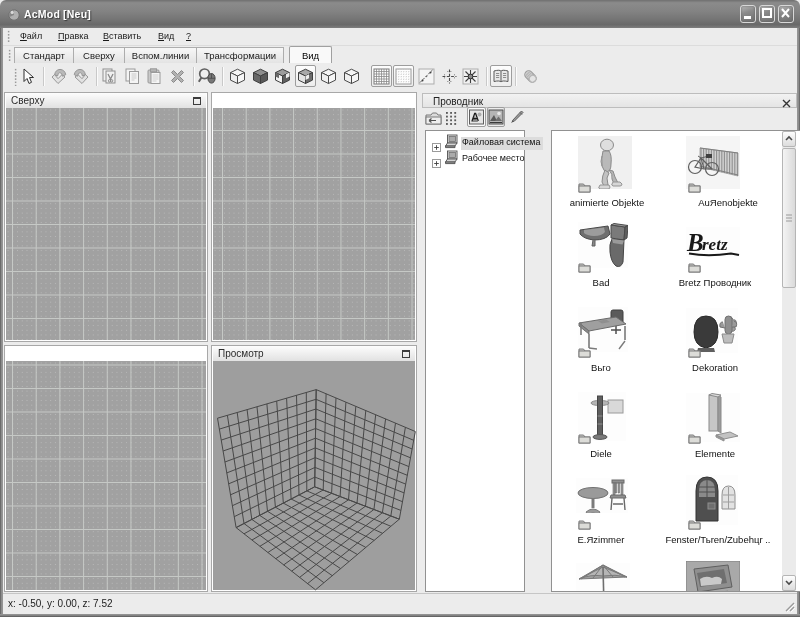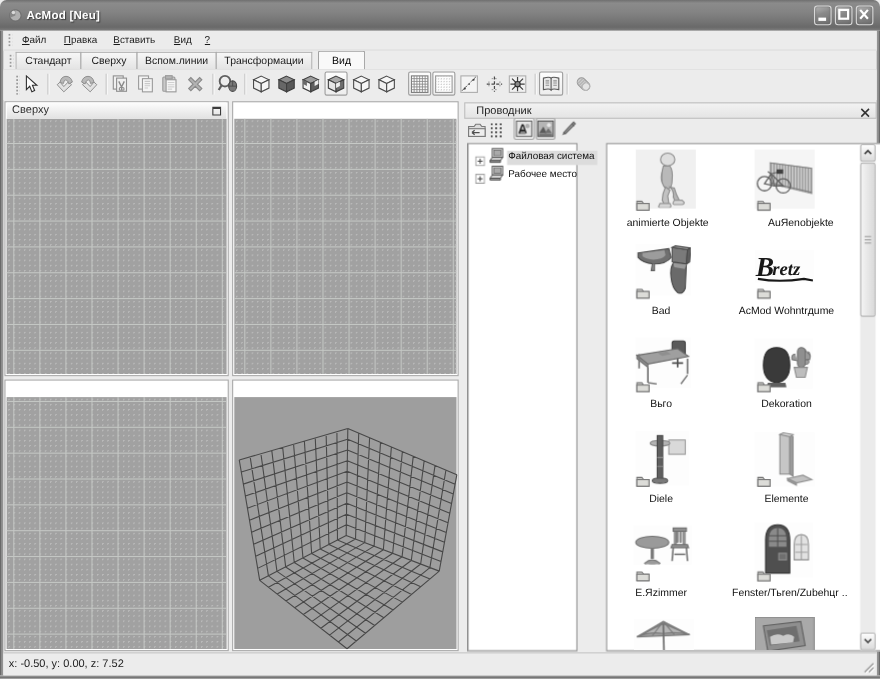--- a/index.html
+++ b/index.html
@@ -209,20 +209,21 @@
  <div class="vphead">Сверху<span class="vpbox"></span></div>
  <div class="vpbody" style="background-color:#a1a1a1;background-position:7px 22px,0 22px,1.6px 1.5px;"></div>
 </div>
 <div class="vp abs" style="left:211px;top:92px;width:206px;height:250px;">
  <div class="vpbody" style="background-color:#a1a1a1;background-position:10px 22px,0 22px,1.6px 1.5px;"></div>
 </div>
 <div class="vp abs" style="left:4px;top:345px;width:204px;height:247px;">
  <div class="vpbody" style="background-color:#a1a1a1;background-position:7px 3.5px,0 3.5px,1.6px 1.5px;"></div>
 </div>
 <div class="vp abs" style="left:211px;top:345px;width:206px;height:247px;">
+ <div class="vphead">Просмотр<span class="vpbox"></span></div>
  <div class="vpbody" id="preview" style="background:#9e9e9e;"><svg width="206" height="232" viewBox="0 0 206 232">
         <path d="M103.2 28.6L101.7 125.8M93.3 31.5L93.8 129.9M83.5 34.3L86.0 134.0M73.6 37.2L78.1 138.0M63.7 40.0L70.3 142.1M53.9 42.9L62.4 146.2M44.0 45.8L54.5 150.3M34.1 48.6L46.7 154.4M24.2 51.5L38.8 158.4M14.4 54.3L31.0 162.5M4.5 57.2L23.1 166.6M103.2 28.6L4.5 57.2M103.0 38.3L6.4 68.1M102.9 48.0L8.2 79.1M102.8 57.8L10.1 90.0M102.6 67.5L11.9 101.0M102.5 77.2L13.8 111.9M102.3 86.9L15.7 122.8M102.2 96.6L17.5 133.8M102.0 106.4L19.4 144.7M101.9 116.1L21.2 155.7M101.7 125.8L23.1 166.6M103.2 28.6L101.7 125.8M113.1 32.8L110.2 129.0M123.0 37.0L118.6 132.3M132.9 41.2L127.1 135.5M142.8 45.4L135.5 138.8M152.8 49.5L144.0 142.0M162.7 53.7L152.5 145.2M172.6 57.9L160.9 148.5M182.5 62.1L169.4 151.7M192.4 66.3L177.8 155.0M202.3 70.5L186.3 158.2M103.2 28.6L202.3 70.5M103.0 38.3L200.7 79.3M102.9 48.0L199.1 88.0M102.8 57.8L197.5 96.8M102.6 67.5L195.9 105.6M102.5 77.2L194.3 114.3M102.3 86.9L192.7 123.1M102.2 96.6L191.1 131.9M102.0 106.4L189.5 140.7M101.9 116.1L187.9 149.4M101.7 125.8L186.3 158.2M101.7 125.8L186.3 158.2M93.8 129.9L177.9 165.3M86.0 134.0L169.5 172.3M78.1 138.0L161.2 179.4M70.3 142.1L152.8 186.4M62.4 146.2L144.4 193.5M54.5 150.3L136.0 200.6M46.7 154.4L127.6 207.6M38.8 158.4L119.3 214.7M31.0 162.5L110.9 221.7M23.1 166.6L102.5 228.8M101.7 125.8L23.1 166.6M110.2 129.0L31.0 172.8M118.6 132.3L39.0 179.0M127.1 135.5L46.9 185.3M135.5 138.8L54.9 191.5M144.0 142.0L62.8 197.7M152.5 145.2L70.7 203.9M160.9 148.5L78.7 210.1M169.4 151.7L86.6 216.4M177.8 155.0L94.6 222.6M186.3 158.2L102.5 228.8" stroke="#484848" stroke-width="1" fill="none"></path>
       </svg></div>
 </div>
 
 <div class="abs" style="left:422px;top:93px;width:375px;height:15px;background:linear-gradient(180deg,rgba(242,242,242,.99),rgba(228,228,228,.99));border:1px solid #bdbdbd;font-size:10px;color:#222;line-height:15px;padding-left:10px;"><span class="ptitle">Проводник</span></div>
 <div class="abs" style="left:781px;top:95px;width:11px;height:11px;"><svg width="11" height="11">
       <path d="M2 2 L9 9 M9 2 L2 9" stroke="#333" stroke-width="1.4"></path>
     </svg></div>
 <div class="abs" style="left:425px;top:111px;"><svg width="17" height="15">
@@ -355,21 +356,21 @@
  <div class="thlabel" style="left:-11px;top:146px;">Bad</div>
  <div class="thumb" style="left:134px;top:96px;width:54px;height:30px;background:rgba(253,253,253,.99);"><svg width="54" height="30">
           <text x="1" y="24" font-family="Liberation Serif" font-style="italic" font-weight="bold" font-size="25" fill="#181818">B</text>
           <text x="16" y="23" font-family="Liberation Serif" font-style="italic" font-weight="bold" font-size="17" fill="#181818">retz</text>
           <path d="M3 26.5 Q22 30 45 26.5 L53 28" stroke="#181818" stroke-width="2" fill="none"></path>
         </svg></div>
  <div class="folder" style="left:136px;top:128px;"><svg width="13" height="12">
           <path d="M1 3 h4.5 l1.5 2 h5 v6 h-11 Z" fill="#c9c9c6" stroke="#7a7a7a"></path>
           <rect x="1" y="5" width="11" height="6" fill="#dcdcd8" stroke="#7a7a7a"></rect>
         </svg></div>
- <div class="thlabel" style="left:103px;top:146px;">AcMod Wohntrдume</div>
+ <div class="thlabel" style="left:103px;top:146px;">Bretz Проводник</div>
  <div class="thumb" style="left:26px;top:176px;width:50px;height:45px;background:#fdfdfd;"><svg width="50" height="45">
           <rect x="33" y="3" width="12" height="14" rx="2" fill="#5a5a5a" stroke="#3f3f3f"></rect>
           <path d="M38 17 v6 m-5 0 h10 m-5 0 v4" stroke="#4f4f4f" stroke-width="1.5" fill="none"></path>
           <path d="M1 16 L38 10 L48 17 L11 24 Z" fill="#9f9f9f" stroke="#6a6a6a"></path>
           <path d="M1 16 L11 24 L11 27 L1 19 Z" fill="#8a8a8a" stroke="#6f6f6f"></path>
           <path d="M11 27 v14 m36 -22 v14 m-44 -18 v13" stroke="#7a7a7a" stroke-width="1.6"></path>
           <path d="M11 41 l8 1 m28 -8 l-6 8" stroke="#7a7a7a" stroke-width="1.4"></path>
           <path d="M20 14 l8 -1.5 l4 2.5 l-8 1.5 Z" fill="#8f8f8f"></path>
         </svg></div>
  <div class="folder" style="left:26px;top:213px;"><svg width="13" height="12">

